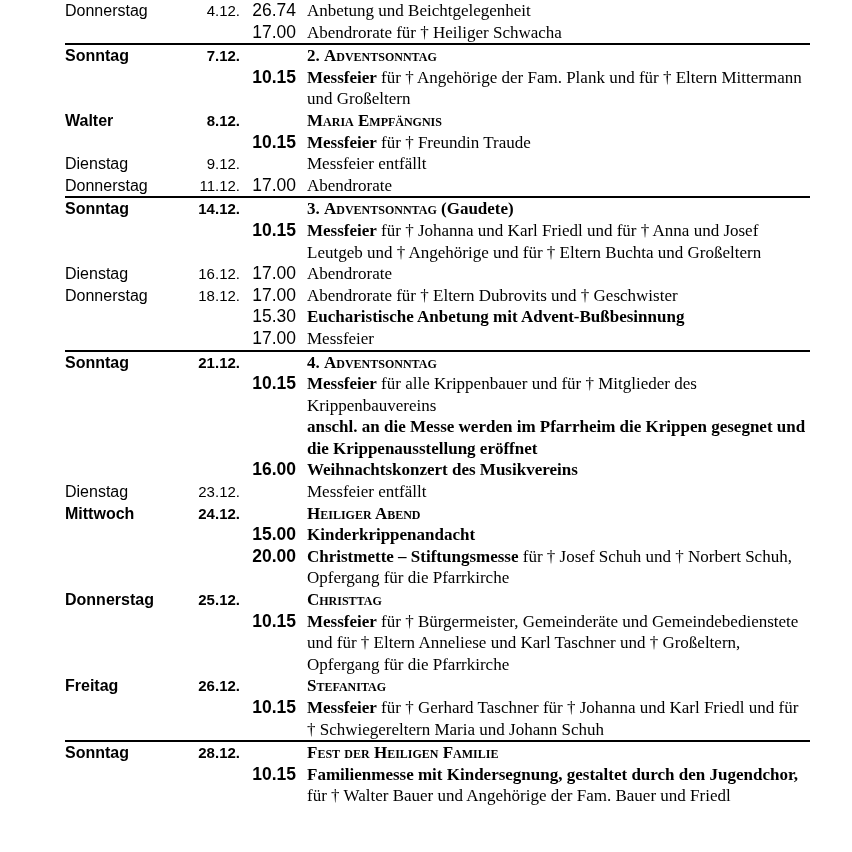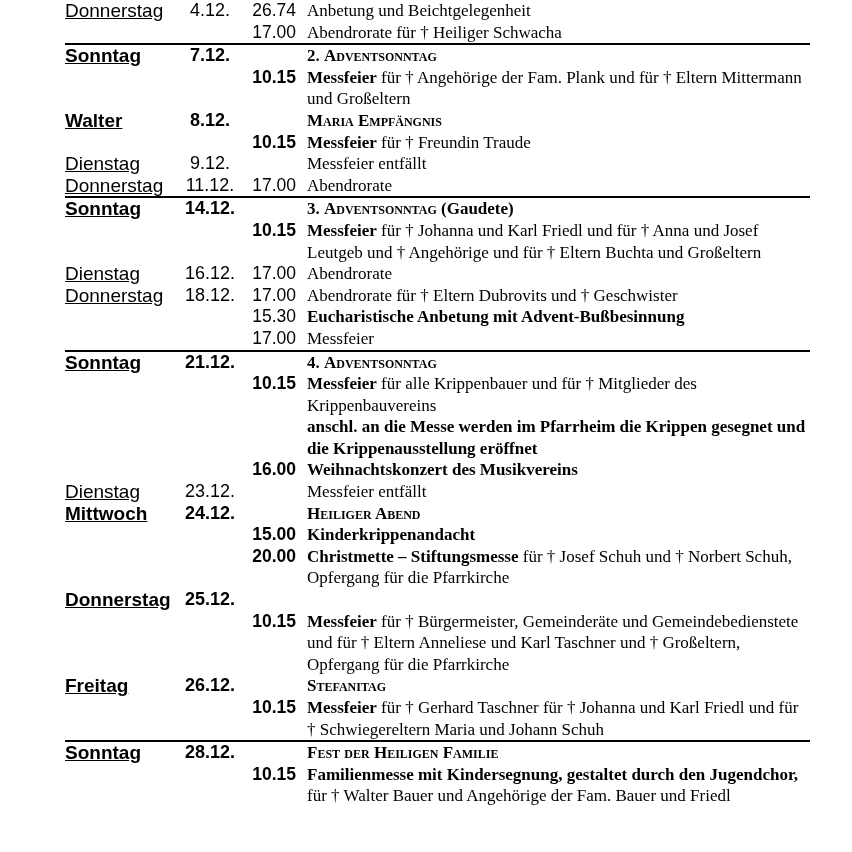--- a/index.html
+++ b/index.html
@@ -28,30 +28,29 @@
     width: 745px;
   }
   .row {
     display: flex;
     align-items: flex-start;
     width: 745px;
   }
   .c-day {
     width: 115px;
     flex: 0 0 115px;
-    font-size: 19px;
+    font-size: 16px;
     line-height: 21.6px;
     white-space: nowrap;
-    text-decoration: underline;
   }
   .c-date {
     width: 60px;
     flex: 0 0 60px;
-    text-align: center;
-    font-size: 18px;
+    text-align: right;
+    font-size: 15px;
     line-height: 21.6px;
     white-space: nowrap;
   }
   .c-time {
     width: 56px;
     flex: 0 0 56px;
     text-align: right;
     padding-right: 0px;
     font-size: 17.5px;
     line-height: 21.6px;
@@ -207,20 +206,21 @@
     <div class="row">
       <div class="c-day"></div>
       <div class="c-date"></div>
       <div class="c-time b">20.00</div>
       <div class="c-text"><span><b>Christmette – Stiftungsmesse</b><span> für † Josef Schuh und † Norbert Schuh, Opfergang für die Pfarrkirche</span></span></div>
     </div>
     <div class="row">
       <div class="c-day b">Donnerstag</div>
       <div class="c-date b">25.12.</div>
       <div class="c-time"></div>
+      <div class="c-text"><span><span class="scfull">Christtag</span></span></div>
     </div>
     <div class="row">
       <div class="c-day"></div>
       <div class="c-date"></div>
       <div class="c-time b">10.15</div>
       <div class="c-text"><span><b>Messfeier</b><span> für † Bürgermeister, Gemeinderäte und Gemeindebedienstete und für † Eltern Anneliese und Karl Taschner und † Großeltern, Opfergang für die Pfarrkirche</span></span></div>
     </div>
     <div class="row">
       <div class="c-day b">Freitag</div>
       <div class="c-date b">26.12.</div>

